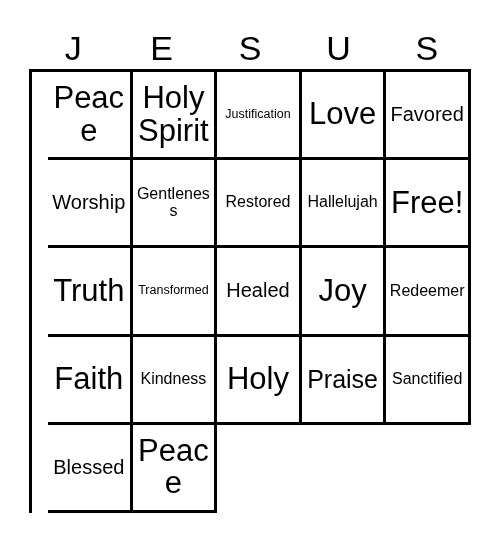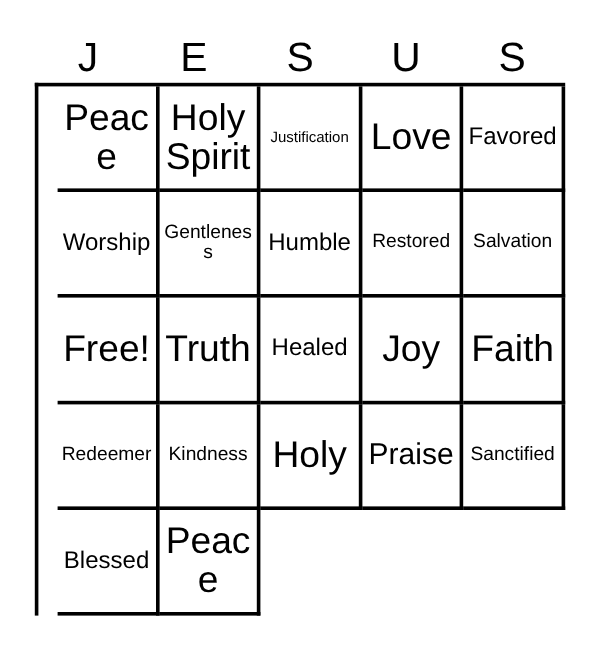--- a/index.html
+++ b/index.html
@@ -105,46 +105,46 @@
       </div>
       <div class="cell sz-md">
         <span class="cell-text">Favored</span>
       </div>
       <div class="cell sz-md">
         <span class="cell-text">Worship</span>
       </div>
       <div class="cell sz-sm">
         <span class="cell-text">Gentleness</span>
       </div>
-      <div class="cell sz-md">
-        <span class="cell-text">Humble</span>
-      </div>
       <div class="cell sz-sm">
         <span class="cell-text">Restored</span>
       </div>
       <div class="cell sz-sm">
-        <span class="cell-text">Salvation</span>
+        <span class="cell-text">Hallelujah</span>
       </div>
       <div class="cell sz-xl">
         <span class="cell-text">Free!</span>
       </div>
       <div class="cell sz-xl">
         <span class="cell-text">Truth</span>
       </div>
+      <div class="cell sz-xs">
+        <span class="cell-text">Transformed</span>
+      </div>
       <div class="cell sz-md">
         <span class="cell-text">Healed</span>
       </div>
       <div class="cell sz-xl">
         <span class="cell-text">Joy</span>
       </div>
+      <div class="cell sz-sm">
+        <span class="cell-text">Redeemer</span>
+      </div>
       <div class="cell sz-xl">
         <span class="cell-text">Faith</span>
-      </div>
-      <div class="cell sz-sm">
-        <span class="cell-text">Redeemer</span>
       </div>
       <div class="cell sz-sm">
         <span class="cell-text">Kindness</span>
       </div>
       <div class="cell sz-xl">
         <span class="cell-text">Holy</span>
       </div>
       <div class="cell sz-lg">
         <span class="cell-text">Praise</span>
       </div>

